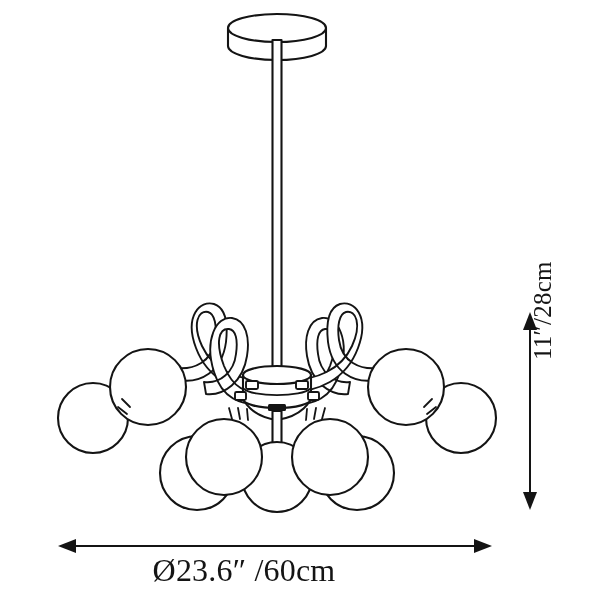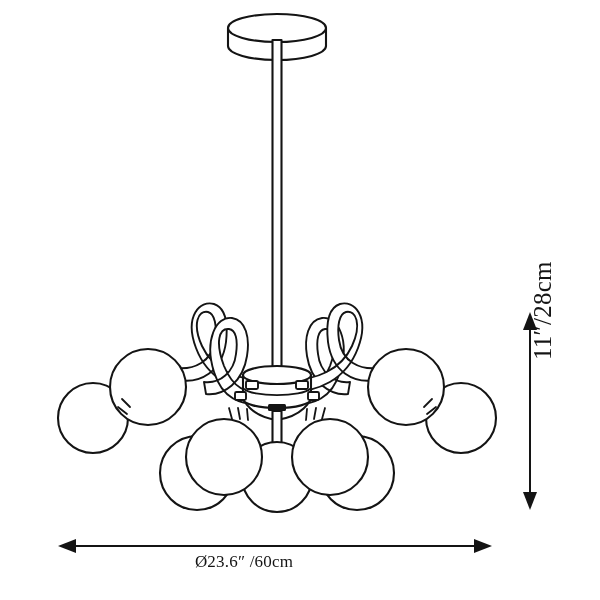--- a/index.html
+++ b/index.html
@@ -39,21 +39,21 @@
     color: #141414;
     font-family: "Liberation Serif", serif;
     white-space: nowrap;
     letter-spacing: 0.2px;
   }
   #width-label {
     left: 0;
     width: 488px;
     top: 552px;
     text-align: center;
-    font-size: 17px;
+    font-size: 32px;
   }
   #height-label {
     left: 529px;
     top: 360px;
     font-size: 25px;
     transform: rotate(-90deg);
     transform-origin: left top;
   }
 </style>
 </head>

